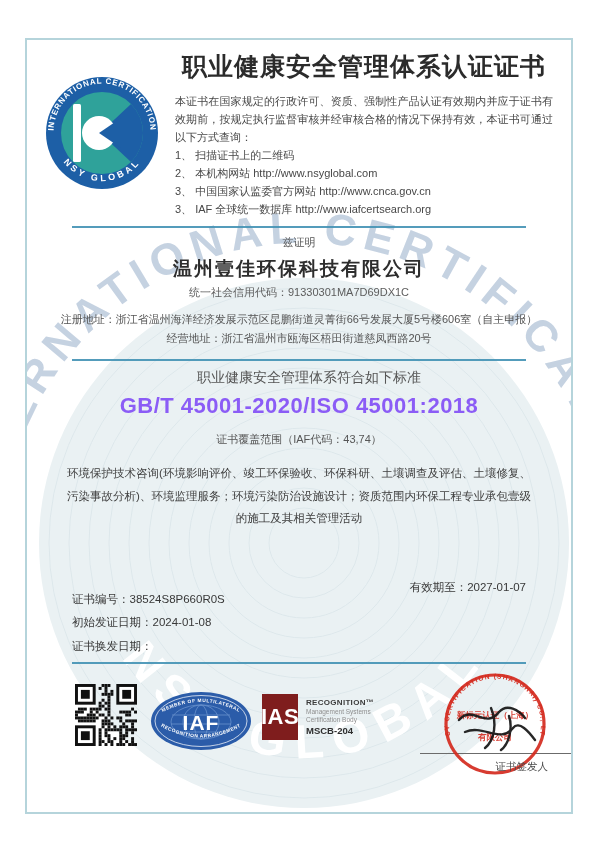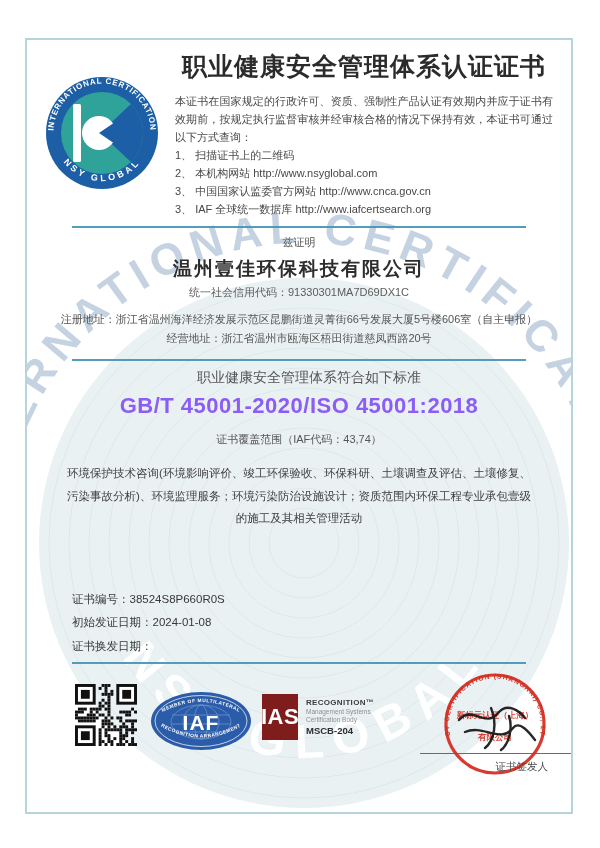--- a/index.html
+++ b/index.html
@@ -135,20 +135,21 @@
       <div class="center scope-label">证书覆盖范围（IAF代码：43,74）</div>
       <div class="scope-text">环境保护技术咨询(环境影响评价、竣工环保验收、环保科研、土壤调查及评估、土壤修复、污染事故分析)、环境监理服务；环境污染防治设施设计；资质范围内环保工程专业承包壹级的施工及其相关管理活动</div>
 
       <div class="meta">
         <div class="meta-left">
           <div class="meta-line">证书编号：38524S8P660R0S</div>
           <div class="meta-line">初始发证日期：2024-01-08</div>
           <div class="meta-line">证书换发日期：</div>
         </div>
         <div class="meta-right">
+          <div class="meta-line">有效期至：2027-01-07</div>
         </div>
       </div>
 
       <div class="hr" style="margin-top:4px;"></div>
 
       <div class="badges">
         <svg class="qr" viewBox="0 0 63 63">
           <g fill="#111111">
             <rect x="0" y="0" width="21" height="21"></rect>
             <rect x="42" y="0" width="21" height="21"></rect>

